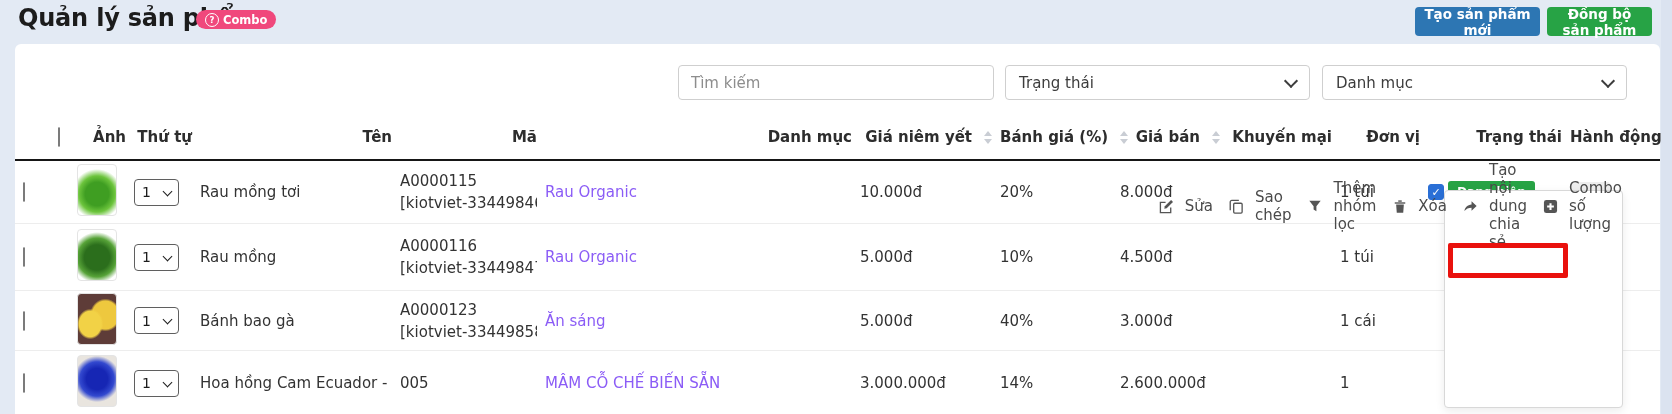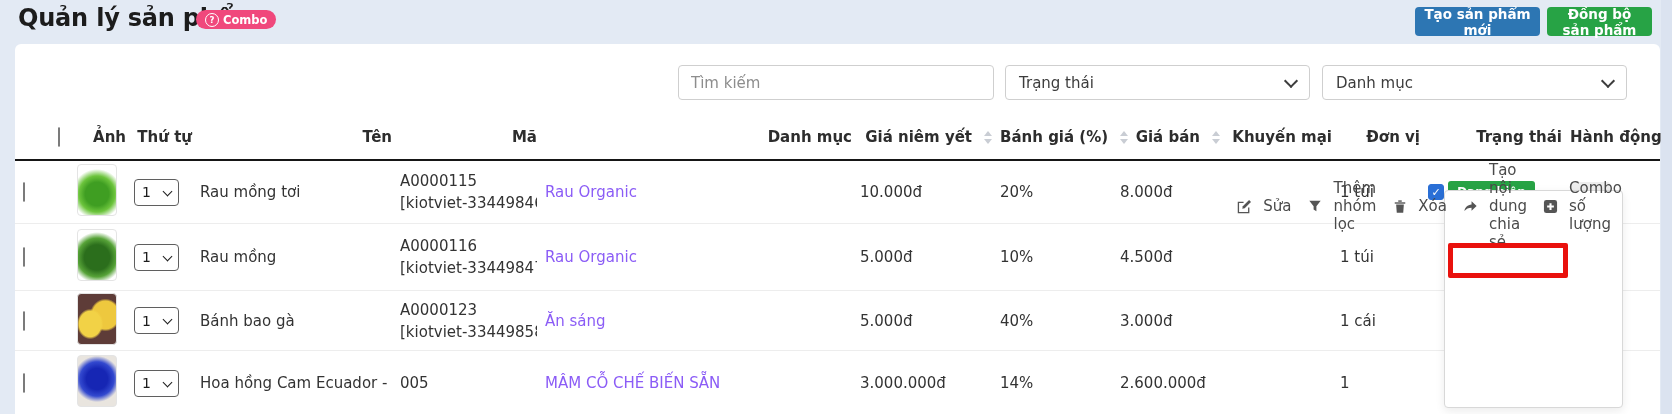--- a/index.html
+++ b/index.html
@@ -246,20 +246,29 @@
     <span class="mi">
         <svg width="15" height="15" viewBox="0 0 16 16">
           <path fill="none" stroke="#555" stroke-width="1.4" d="M12.5 9v5.5H1.5v-11H7"></path>
           <path fill="#555" d="M14.9 3.1L12.9 1.1 6.2 7.8 5.6 10.4 8.2 9.8z"></path>
         </svg>
       </span>
     <span>Sửa</span>
   </div>
   <div class="menu-item">
     <span class="mi">
+        <svg width="15" height="15" viewBox="0 0 16 16">
+          <rect x="5" y="4.5" width="9" height="10.5" rx="1.2" fill="none" stroke="#555" stroke-width="1.4"></rect>
+          <path d="M10.5 1.5H3A1.7 1.7 0 0 0 1.3 3.2V12" fill="none" stroke="#555" stroke-width="1.4"></path>
+        </svg>
+      </span>
+    <span>Sao chép</span>
+  </div>
+  <div class="menu-item">
+    <span class="mi">
         <svg width="14" height="14" viewBox="0 0 16 16">
           <path fill="#555" d="M1.5 2h13L9.6 8.4V14l-3.2-1.9V8.4z"></path>
         </svg>
       </span>
     <span>Thêm nhóm lọc</span>
   </div>
   <div class="menu-item">
     <span class="mi">
         <svg width="14" height="15" viewBox="0 0 16 16">
           <path fill="#555" d="M6 1h4v1.6H6z"></path>

